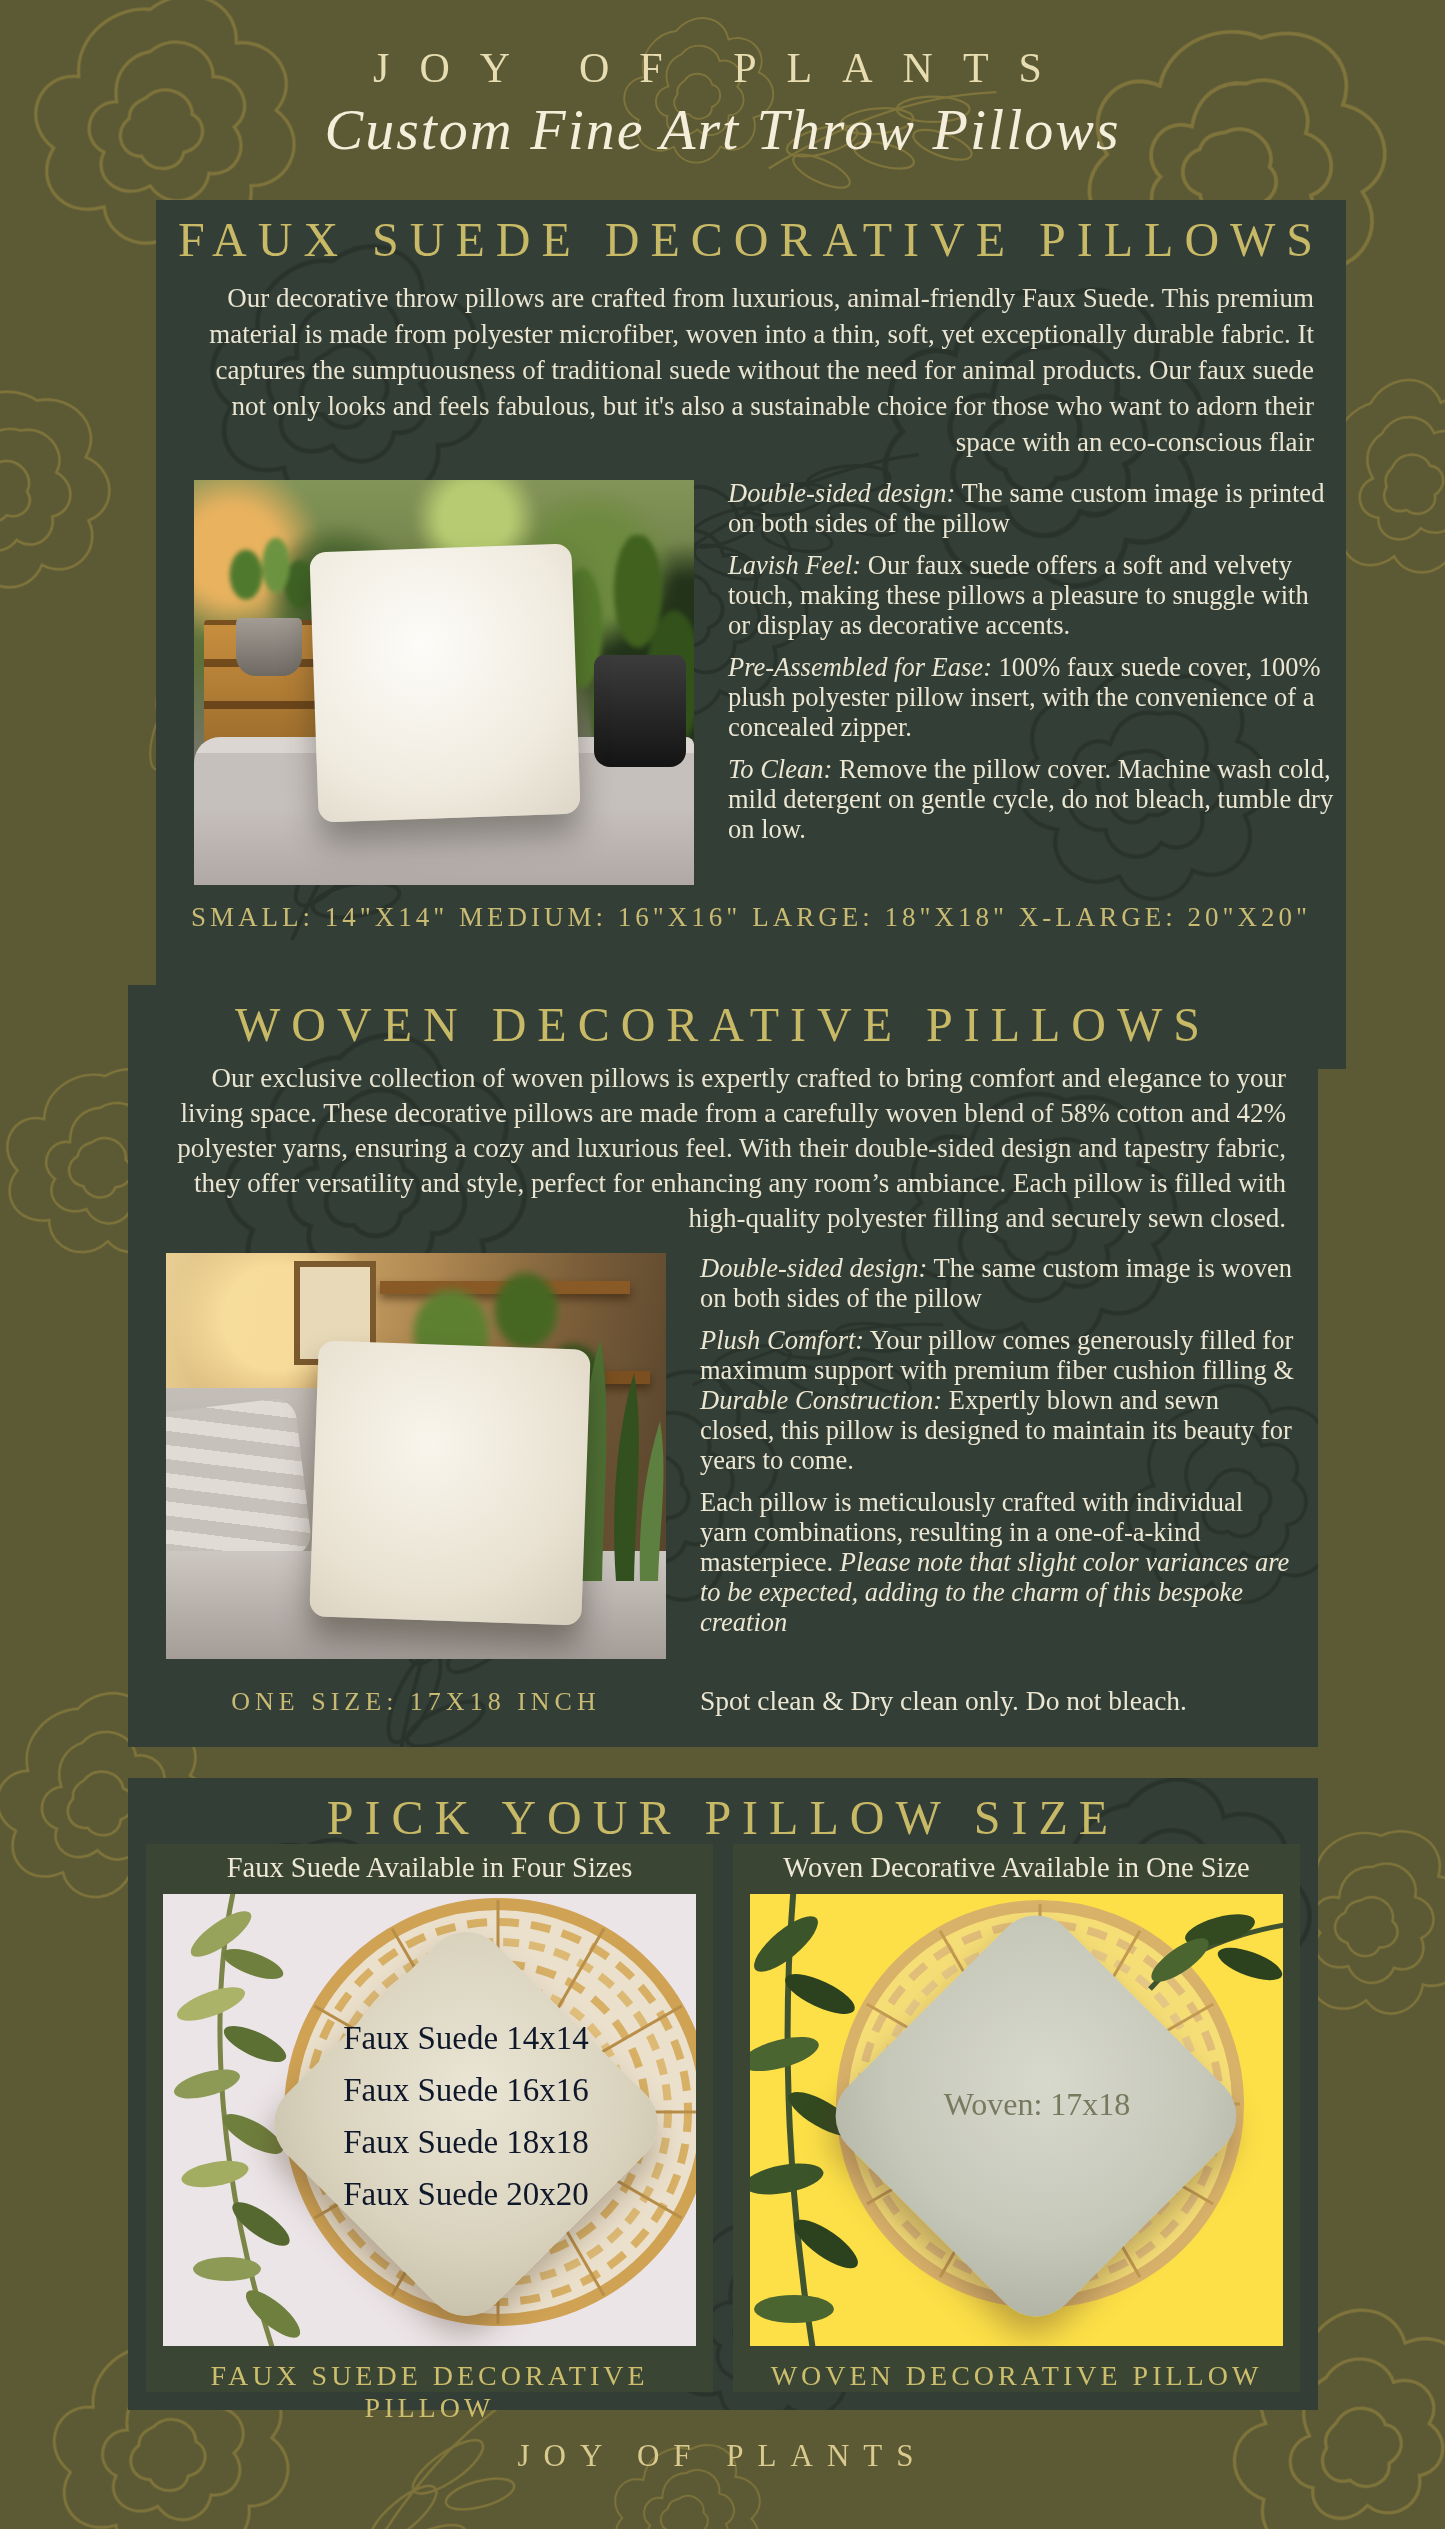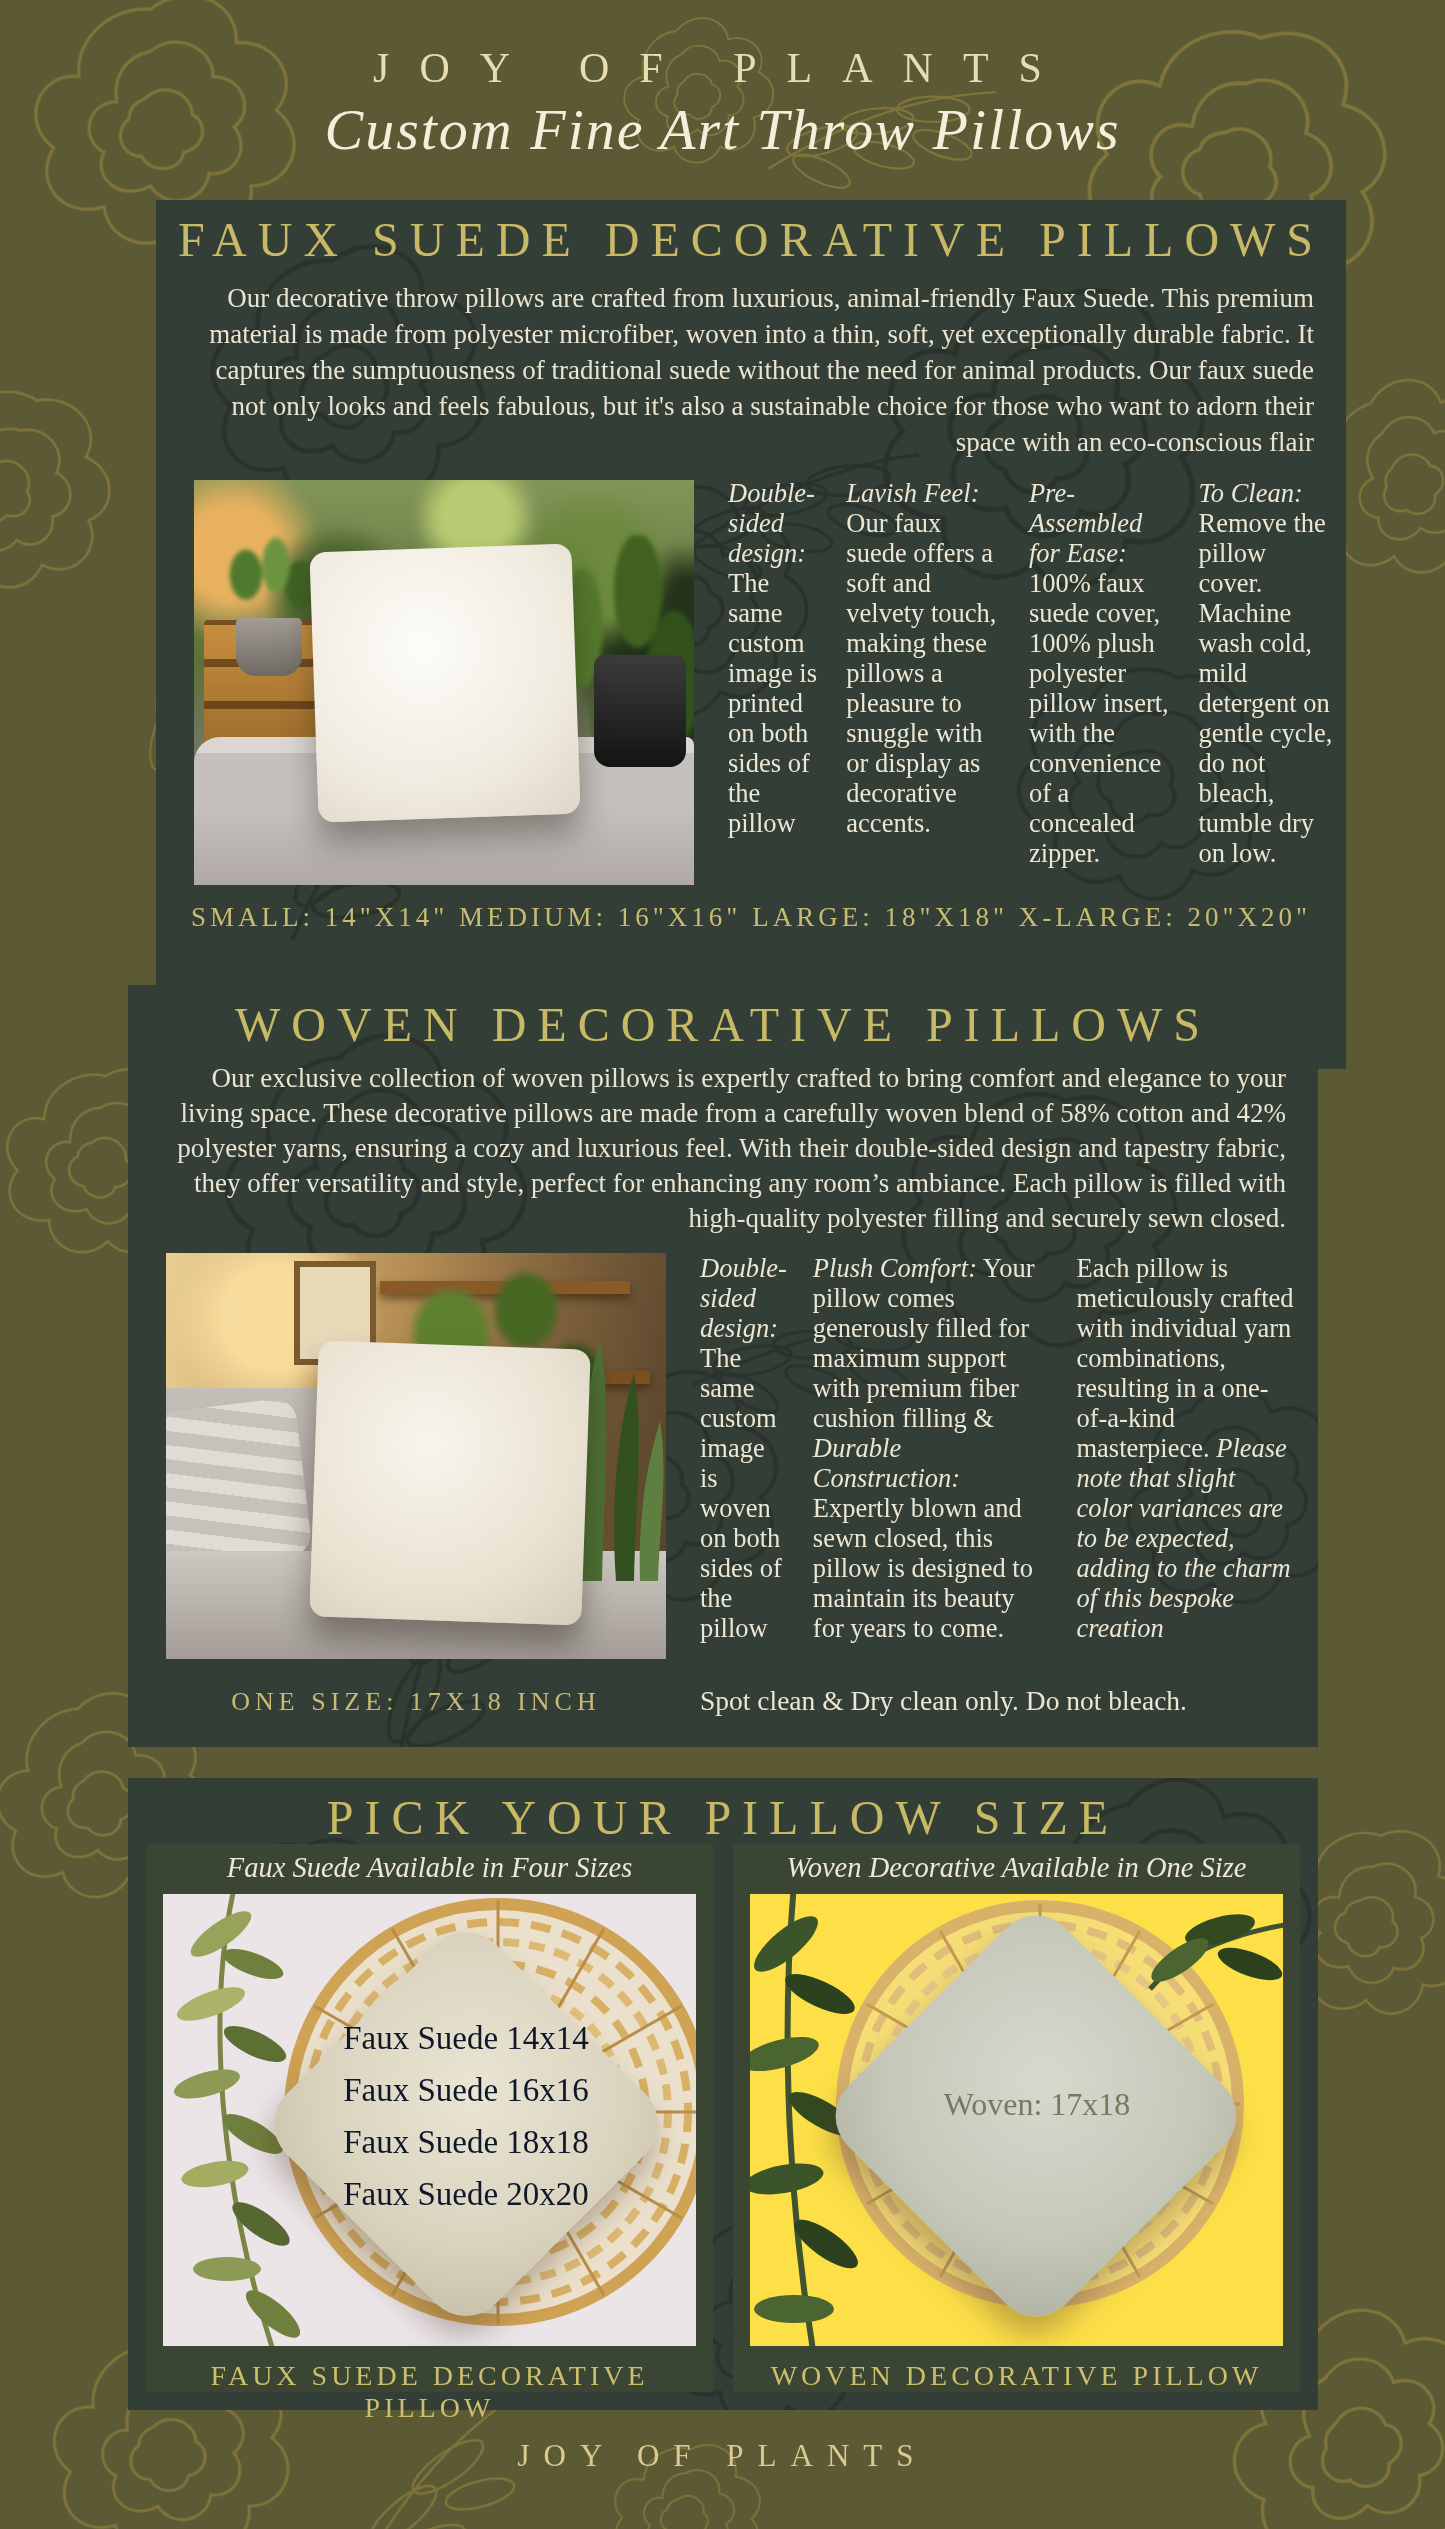--- a/index.html
+++ b/index.html
@@ -20,21 +20,21 @@
   .panel-faux{top:200px;height:869px;margin-left:28px;}
   .panel-woven{top:985px;height:762px;}
   .panel-pick{top:1778px;height:632px;}
   .section-title{position:absolute;left:0;width:100%;margin:0;text-align:center;
     color:#c8b966;font-weight:normal;font-size:48px;letter-spacing:11px;}
   .panel .section-title{top:12px;}
   .intro{position:absolute;left:32px;right:32px;margin:0;text-align:right;
     color:#eae5d1;font-size:27px;line-height:36px;}
   .panel-faux .intro{top:80px;}
   .panel-woven .intro{top:76px;line-height:35px;}
-  .features{position:absolute;left:572px;width:606px;display:flex;gap:26px;}
+  .features{position:absolute;left:572px;width:606px;display:flex;flex-direction:column;gap:12px;}
   .panel-faux .features{top:278px;}
   .panel-woven .features{top:268px;width:596px;}
   .feature{margin:0;color:#ece7d3;font-size:26.5px;line-height:30px;}
   .feature em{font-style:italic;}
   .sizes-line{position:absolute;top:702px;left:0;width:100%;text-align:center;
     color:#c9bb72;font-size:27px;letter-spacing:4px;}
   .one-size-line{position:absolute;top:702px;left:38px;width:500px;text-align:center;
     color:#c9bb72;font-size:26px;letter-spacing:5px;}
   .care-line{position:absolute;top:700px;left:572px;width:606px;
     color:#ece7d3;font-size:27.5px;}
@@ -117,21 +117,21 @@
   .p3-text{position:absolute;left:58px;top:118px;width:490px;text-align:center;
     color:#0f172a;font-size:33px;line-height:52px;}
   .p3-text span{display:block;}
   .p4-text{position:absolute;left:42px;top:192px;width:490px;text-align:center;
     color:#787a5f;font-size:32px;}
   
   .col{position:absolute;top:66px;width:567px;height:548px;background:#3b4533;}
   .col-left{left:18px;}
   .col-right{left:605px;}
   .col-header{position:absolute;top:8px;left:0;width:100%;text-align:center;
-    color:#eee9d6;font-style:italic;font-size:28.5px;}
+    color:#eee9d6;font-size:28.5px;}
   .col-photo{left:17px;top:50px;width:533px;height:452px;}
   .col-label{position:absolute;top:516px;left:0;width:100%;text-align:center;
     color:#ccbe6d;font-size:28px;letter-spacing:4px;}
   
   .page-footer{position:absolute;top:2438px;left:0;width:100%;text-align:center;
     color:#d9ca8e;font-size:31px;letter-spacing:14px;}
 </style>
 </head>
 <body>
 

